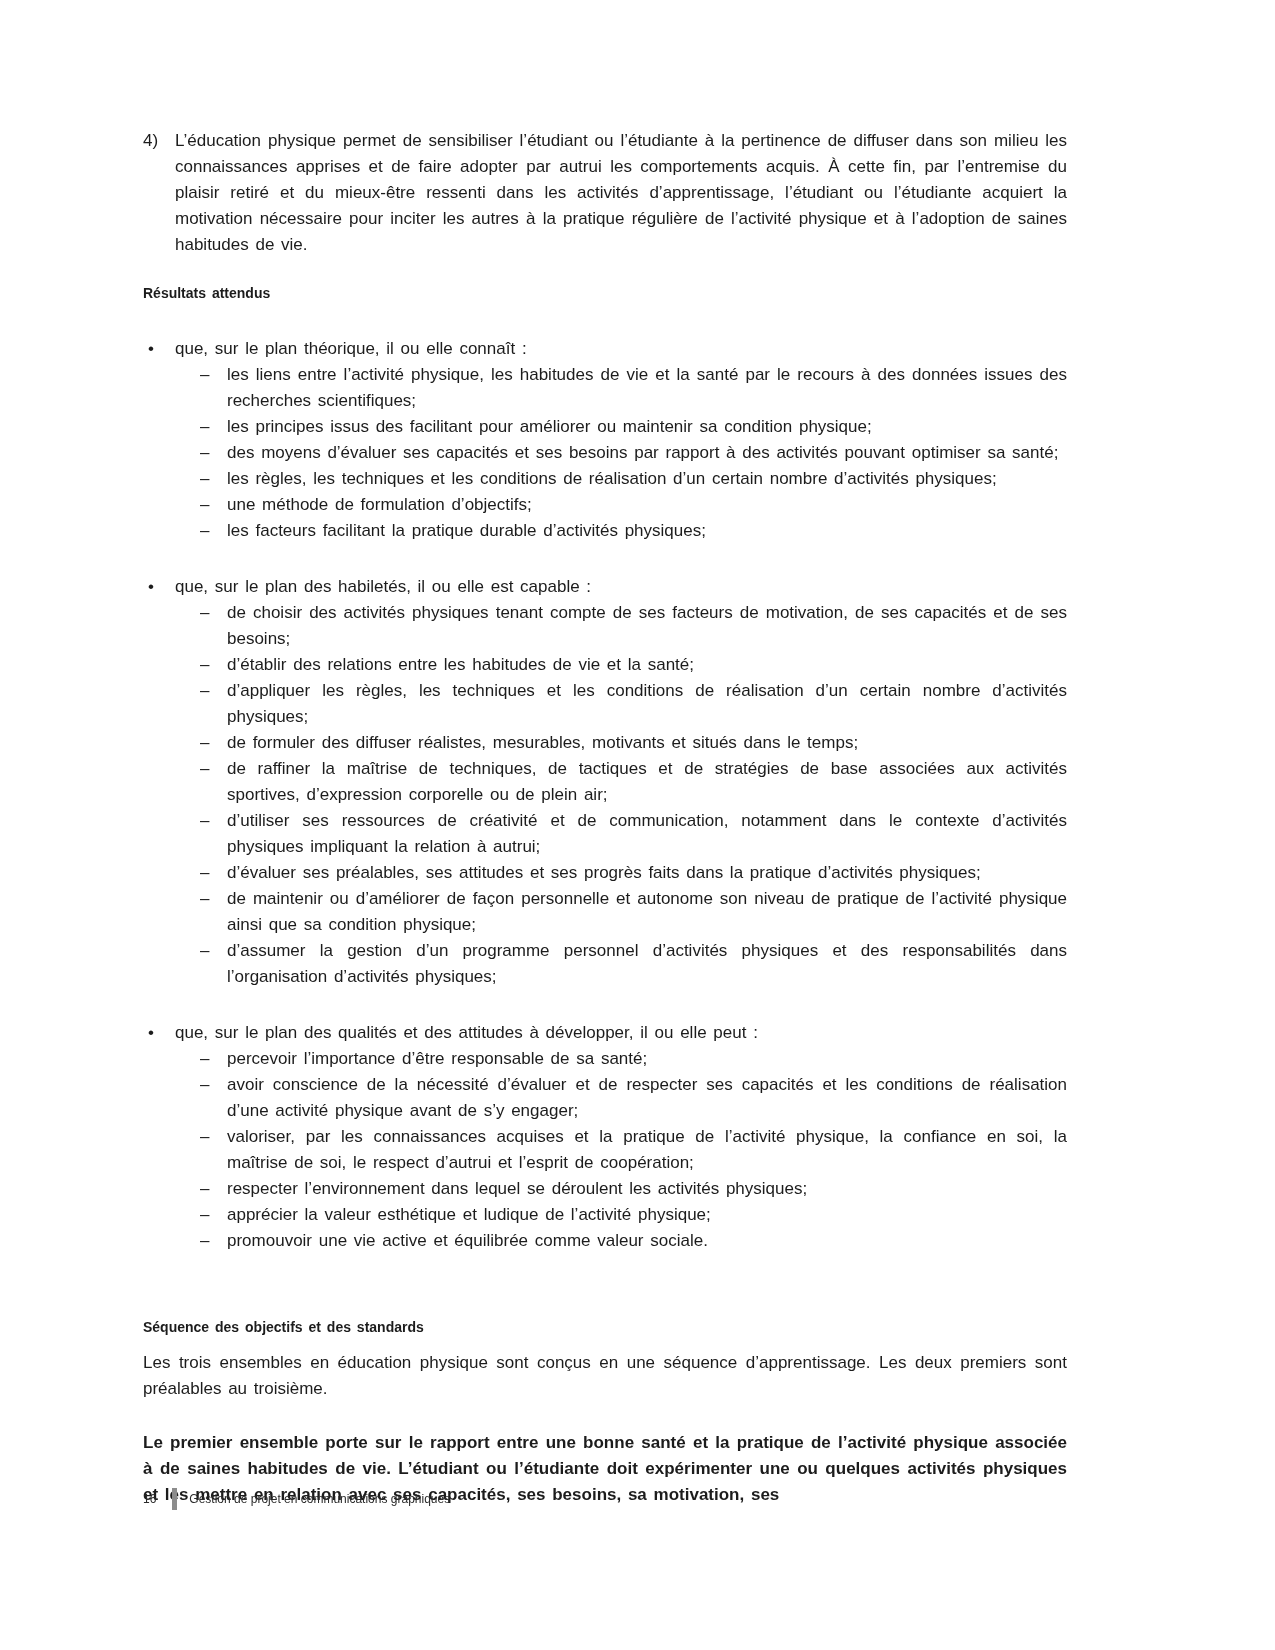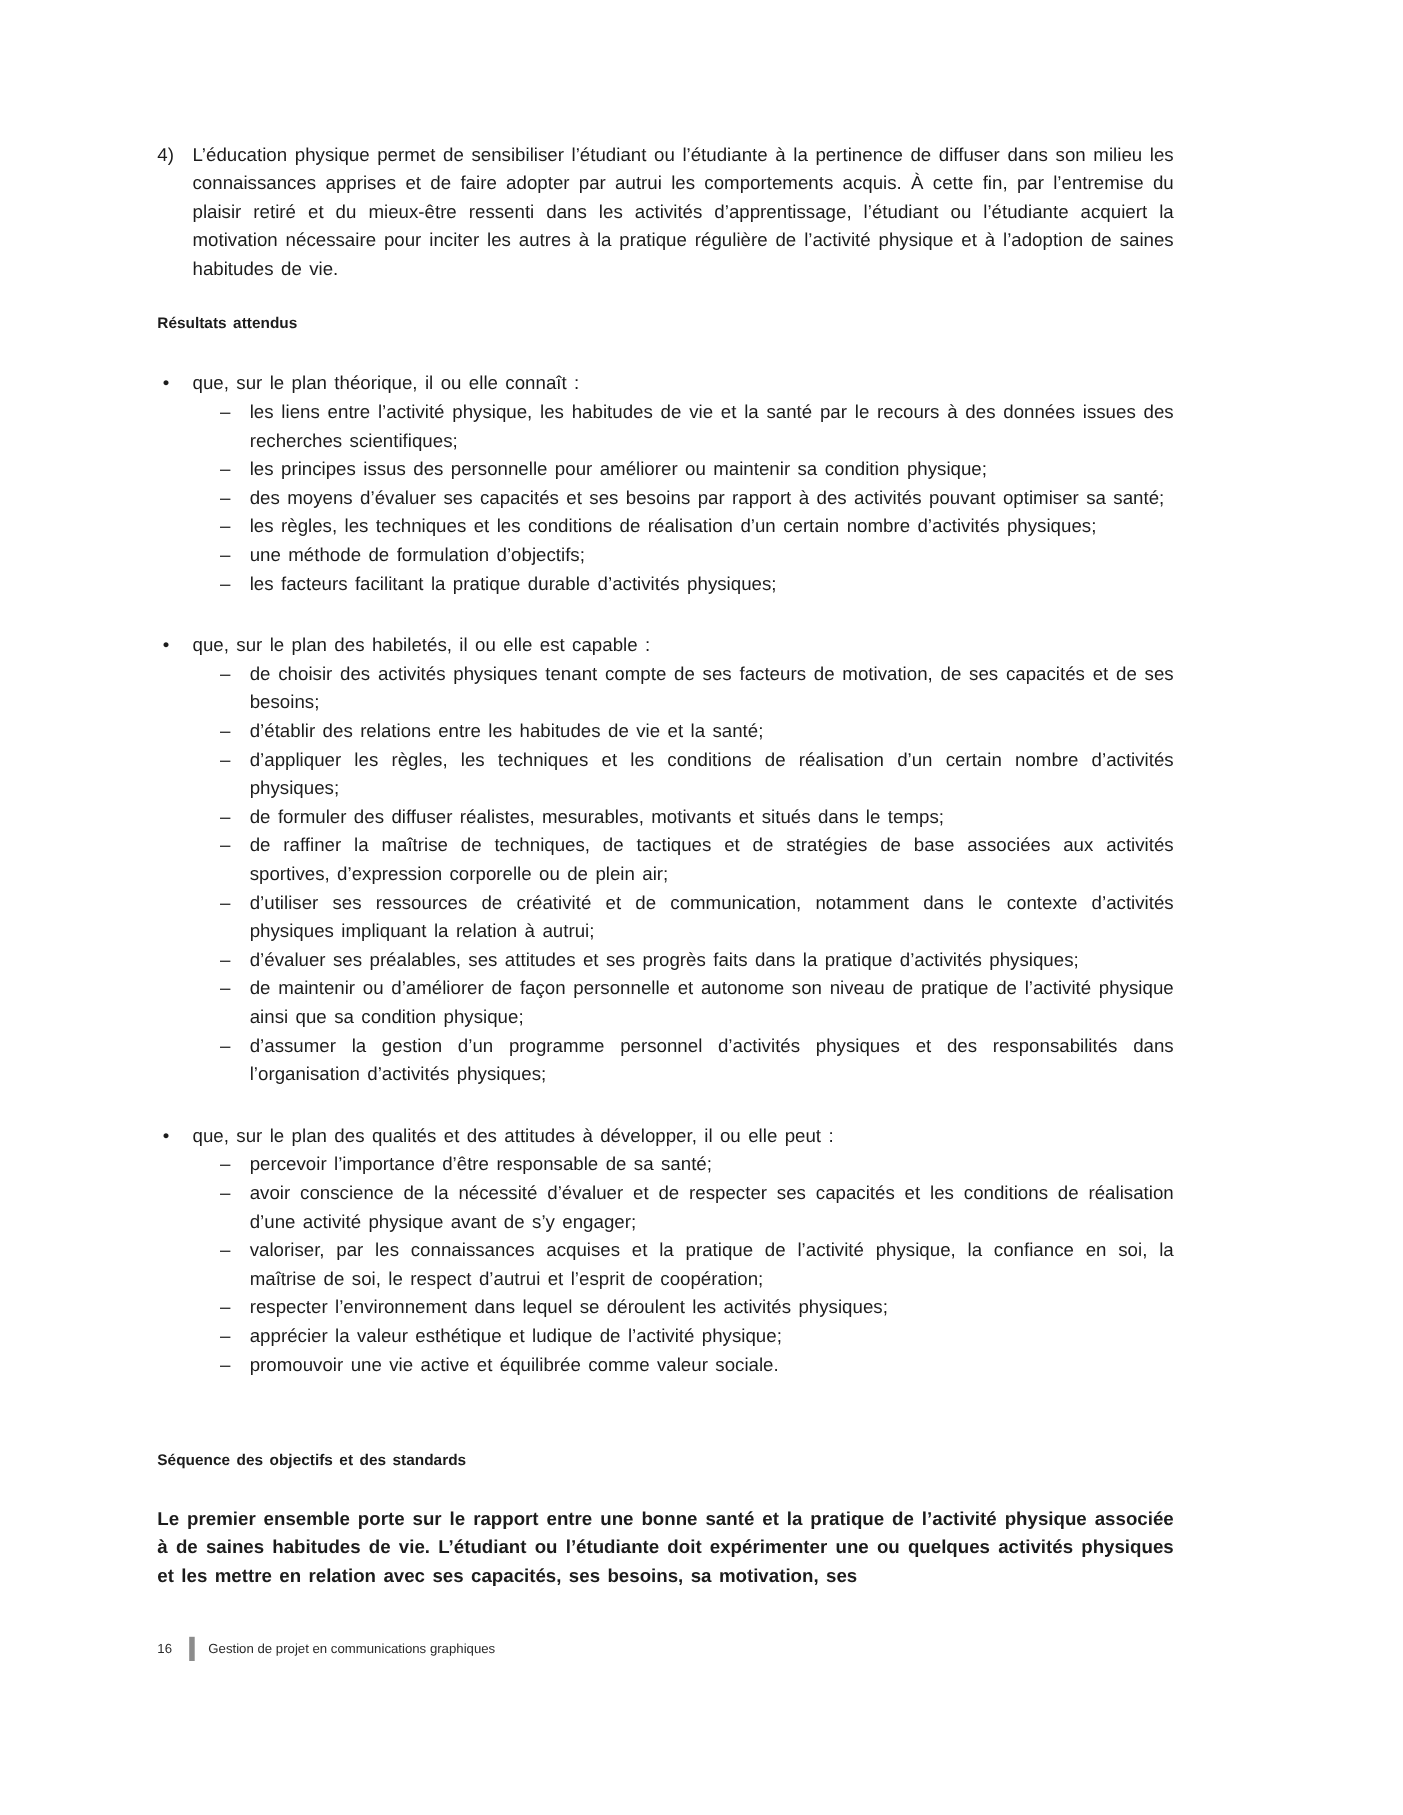--- a/index.html
+++ b/index.html
@@ -62,21 +62,21 @@
       <div class="bullet-line">
         <span class="marker">•</span>
         <span class="btext">que, sur le plan théorique, il ou elle connaît :</span>
       </div>
       <div class="subitem">
         <span class="dash">–</span>
         <p class="just">les liens entre l’activité physique, les habitudes de vie et la santé par le recours à des données issues des recherches scientifiques;</p>
       </div>
       <div class="subitem">
         <span class="dash">–</span>
-        <p class="just">les principes issus des personnelle pour améliorer ou maintenir sa condition physique;</p>
+        <p class="just">les principes issus des facilitant pour améliorer ou maintenir sa condition physique;</p>
       </div>
       <div class="subitem">
         <span class="dash">–</span>
         <p class="just">des moyens d’évaluer ses capacités et ses besoins par rapport à des activités pouvant optimiser sa santé;</p>
       </div>
       <div class="subitem">
         <span class="dash">–</span>
         <p class="just">les règles, les techniques et les conditions de réalisation d’un certain nombre d’activités physiques;</p>
       </div>
       <div class="subitem">
@@ -157,20 +157,21 @@
         <span class="dash">–</span>
         <p class="just">apprécier la valeur esthétique et ludique de l’activité physique;</p>
       </div>
       <div class="subitem">
         <span class="dash">–</span>
         <p class="just">promouvoir une vie active et équilibrée comme valeur sociale.</p>
       </div>
     </div>
 
     <h3 class="doc-heading sequence-heading">Séquence des objectifs et des standards</h3>
+    <p class="just">Les trois ensembles en éducation physique sont conçus en une séquence d’apprentissage. Les deux premiers sont préalables au troisième.</p>
     <p class="just para-block">Le premier ensemble porte sur le rapport entre une bonne santé et la pratique de l’activité physique associée à de saines habitudes de vie. L’étudiant ou l’étudiante doit expérimenter une ou quelques activités physiques et les mettre en relation avec ses capacités, ses besoins, sa motivation, ses</p>
 
   </div>
 
   <div class="footer">
     <span class="pagenum">16</span>
     <span class="bar"></span>
     <span class="foottext">Gestion de projet en communications graphiques</span>
   </div>
 </div>

